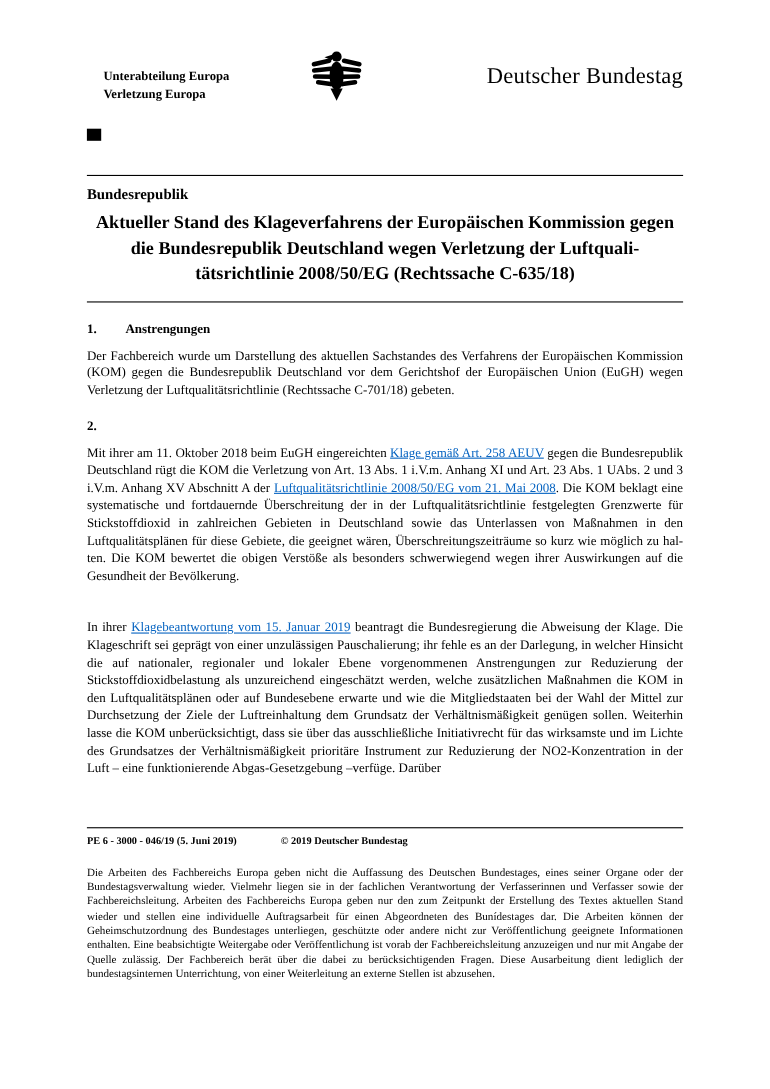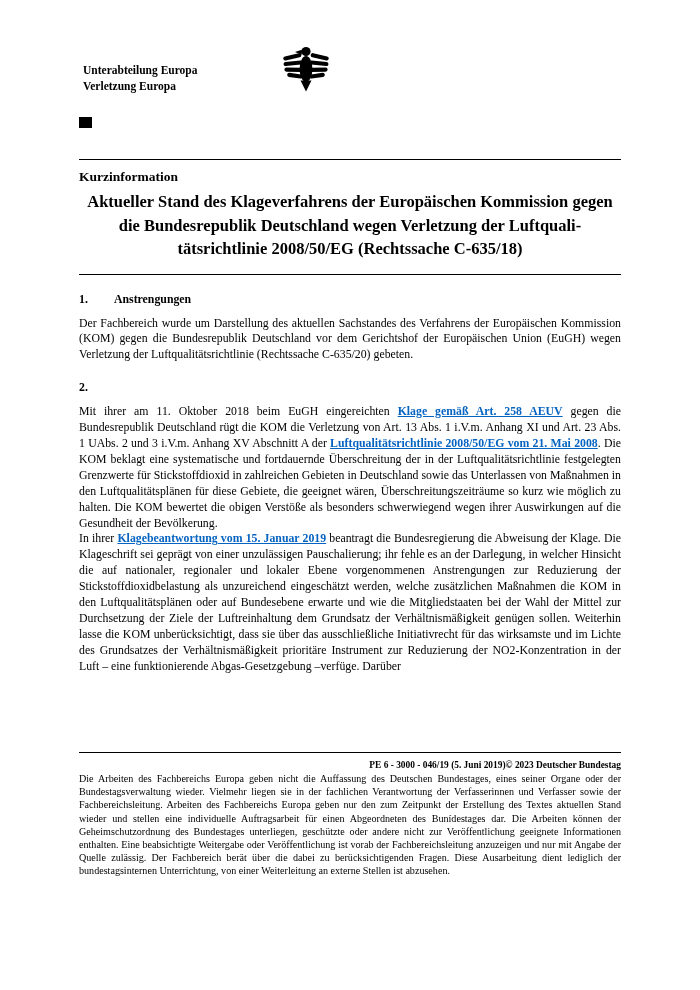--- a/index.html
+++ b/index.html
@@ -4,39 +4,39 @@
 <style>
   * { margin:0; padding:0; box-sizing:border-box; }
   html,body { background:#e8e8e8; }
   body { font-family:"Liberation Serif","DejaVu Serif",serif; }
   .page {
     position:relative; width:700px; height:990px; margin:0 auto;
     background:#ffffff; color:#000; overflow:hidden;
   }
   
   .header { position:relative; margin:0 79px; height:160px; border-bottom:1px solid #000; }
-  .dept { position:absolute; left:4px; top:62px; font-weight:bold; font-size:11.5px; line-height:16px; }
+  .dept { position:absolute; left:15px; top:62px; font-weight:bold; font-size:11.5px; line-height:16px; }
   .eagle { position:absolute; left:204px; top:42px; width:46px; height:54px; }
   .orgname { position:absolute; right:0; top:58px; font-size:20.5px; letter-spacing:.2px; white-space:nowrap; }
   .square { position:absolute; left:0; top:117px; width:13px; height:11px; background:#000; }
   
   .titleblock { margin:0 79px; border-bottom:1px solid #000; padding:9px 0 13px; }
   .kind { font-size:13.5px; font-weight:bold; margin-bottom:5px; }
   .title { font-size:16.5px; line-height:23.5px; font-weight:bold; text-align:center; }
   
   .bodytext { margin:0 79px; }
   .sect-head { display:flex; font-weight:bold; font-size:11.8px; margin-top:17px; }
   .sect-head .num { width:35px; flex:0 0 35px; }
   .para { font-size:11.8px; line-height:15.9px; text-align:justify; margin-top:9px; hyphens:manual; }
-  .para + .para { margin-top:0; }
-  a.link { color:#0563c1; text-decoration:underline; cursor:pointer;font-weight:bold; }
+  .para + .para { margin-top:32px; }
+  a.link { color:#0563c1; text-decoration:underline; cursor:pointer; }
   
   .footer { position:absolute; left:79px; right:79px; top:752px; border-top:1px solid #000; padding-top:7px; }
-  .meta { display:flex; justify-content:flex-end; font-weight:bold; font-size:9.4px; }
-  .disclaimer { margin-top:2px; font-size:10.1px; line-height:13.2px; text-align:justify; hyphens:manual; }
+  .meta { display:flex; justify-content:flex-start; font-weight:bold; font-size:9.4px;gap:40px; }
+  .disclaimer { margin-top:17px; font-size:10.1px; line-height:13.2px; text-align:justify; hyphens:manual; }
 </style>
 </head>
 <body>
 
 <div class="page">
 
   <header class="header">
     <div class="dept">
       <div>Unterabteilung Europa</div>
       <div>Verletzung Europa</div>
@@ -52,48 +52,49 @@
           <rect x="57" y="38" width="42" height="9" rx="4.5" transform="rotate(6 78 42)"></rect>
           <rect x="57" y="52" width="40" height="9" rx="4.5" transform="rotate(-1 77 56)"></rect>
           <rect x="57" y="65" width="34" height="9" rx="4.5" transform="rotate(-8 74 69)"></rect>
           <ellipse cx="50" cy="55" rx="14" ry="28"></ellipse>
           <circle cx="50" cy="17" r="10"></circle>
           <path d="M41 13 L26 18 L41 24 Z"></path>
           <path d="M38 80 L50 104 L62 80 Z"></path>
         </g>
       </svg>
     </div>
+    <div class="orgname">Deutscher Bundestag</div>
     <div class="square"></div>
   </header>
 
   <section class="titleblock">
-    <div class="kind">Kurzinformation</div>
+    <div class="kind">Bundesrepublik</div>
     <h1 class="title">Aktueller Stand des Klageverfahrens der Europäischen Kommission ge­gen die Bundesrepublik Deutschland wegen Verletzung der Luftquali­tätsrichtlinie 2008/50/EG (Rechtssache C-635/18)</h1>
   </section>
 
   <section class="bodytext">
 
     <div class="sect-head">
       <span class="num">1.</span>
       <span class="head">Anstrengungen</span>
     </div>
 
-    <p class="para"><span>Der Fachbereich wurde um Darstellung des aktuellen Sachstandes des Verfahrens der Europäi­schen Kommission (KOM) gegen die Bundesrepublik Deutschland vor dem Gerichtshof der Euro­päischen Union (EuGH) wegen Verletzung der Luftqualitätsrichtlinie (Rechtssache C-635/20) ge­beten.</span></p>
+    <p class="para"><span>Der Fachbereich wurde um Darstellung des aktuellen Sachstandes des Verfahrens der Europäi­schen Kommission (KOM) gegen die Bundesrepublik Deutschland vor dem Gerichtshof der Euro­päischen Union (EuGH) wegen Verletzung der Luftqualitätsrichtlinie (Rechtssache C-701/18) ge­beten.</span></p>
 
     <div class="sect-head">
       <span class="num">2.</span>
     </div>
 
     <p class="para"><span>Mit ihrer am 11. Oktober 2018 beim EuGH eingereichten </span><a href="#" class="link">Klage gemäß Art. 258 AEUV</a><span> gegen die Bundesrepublik Deutschland rügt die KOM die Verletzung von Art. 13 Abs. 1 i.V.m. Anhang XI und Art. 23 Abs. 1 UAbs. 2 und 3 i.V.m. Anhang XV Abschnitt A der </span><a href="#" class="link">Luftqualitätsrichtlinie 2008/50/EG vom 21. Mai 2008</a><span>. Die KOM beklagt eine systematische und fortdauernde Über­schreitung der in der Luftqualitätsrichtlinie festgelegten Grenzwerte für Stickstoffdioxid in zahl­reichen Gebieten in Deutschland sowie das Unterlassen von Maßnahmen in den Luftqualitätsplä­nen für diese Gebiete, die geeignet wären, Überschreitungszeiträume so kurz wie möglich zu hal­ten. Die KOM bewertet die obigen Verstöße als besonders schwerwiegend wegen ihrer Auswir­kungen auf die Gesundheit der Bevölkerung.</span></p>
 
     <p class="para"><span>In ihrer </span><a href="#" class="link">Klagebeantwortung vom 15. Januar 2019</a><span> beantragt die Bundesregierung die Abweisung der Klage. Die Klageschrift sei geprägt von einer unzulässigen Pauschalierung; ihr fehle es an der Darlegung, in welcher Hinsicht die auf nationaler, regionaler und lokaler Ebene vorgenommenen Anstrengungen zur Reduzierung der Stickstoffdioxidbelastung als unzureichend eingeschätzt werden, welche zusätzlichen Maßnahmen die KOM in den Luftqualitätsplänen oder auf Bundes­ebene erwarte und wie die Mitgliedstaaten bei der Wahl der Mittel zur Durchsetzung der Ziele der Luftreinhaltung dem Grundsatz der Verhältnismäßigkeit genügen sollen. Weiterhin lasse die KOM unberücksichtigt, dass sie über das ausschließliche Initiativrecht für das wirksamste und im Lichte des Grundsatzes der Verhältnismäßigkeit prioritäre Instrument zur Reduzierung der NO2-Konzentration in der Luft – eine funktionierende Abgas-Gesetzgebung –verfüge. Darüber</span></p>
 
   </section>
 
   <footer class="footer">
     <div class="meta">
       <span>PE 6 - 3000 - 046/19 (5. Juni 2019)</span>
-      <span>© 2023 Deutscher Bundestag</span>
+      <span>© 2019 Deutscher Bundestag</span>
     </div>
     <p class="disclaimer">Die Arbeiten des Fachbereichs Europa geben nicht die Auffassung des Deutschen Bundestages, eines seiner Organe oder der Bundestagsverwaltung wieder. Vielmehr liegen sie in der fachlichen Verantwortung der Verfasserinnen und Verfasser sowie der Fachbereichsleitung. Arbeiten des Fachbereichs Europa geben nur den zum Zeitpunkt der Erstel­lung des Textes aktuellen Stand wieder und stellen eine individuelle Auftragsarbeit für einen Abgeordneten des Bunídestages dar. Die Arbeiten können der Geheimschutzordnung des Bundestages unterliegen, geschützte oder andere nicht zur Veröffentlichung geeignete Informationen enthalten. Eine beabsichtigte Weitergabe oder Veröffentlichung ist vorab der Fachbereichsleitung anzuzeigen und nur mit Angabe der Quelle zulässig. Der Fachbereich berät über die da­bei zu berücksichtigenden Fragen. Diese Ausarbeitung dient lediglich der bundestagsinternen Unterrichtung, von einer Weiterleitung an externe Stellen ist abzusehen.</p>
   </footer>
 
 </div>
 
 </body></html>

